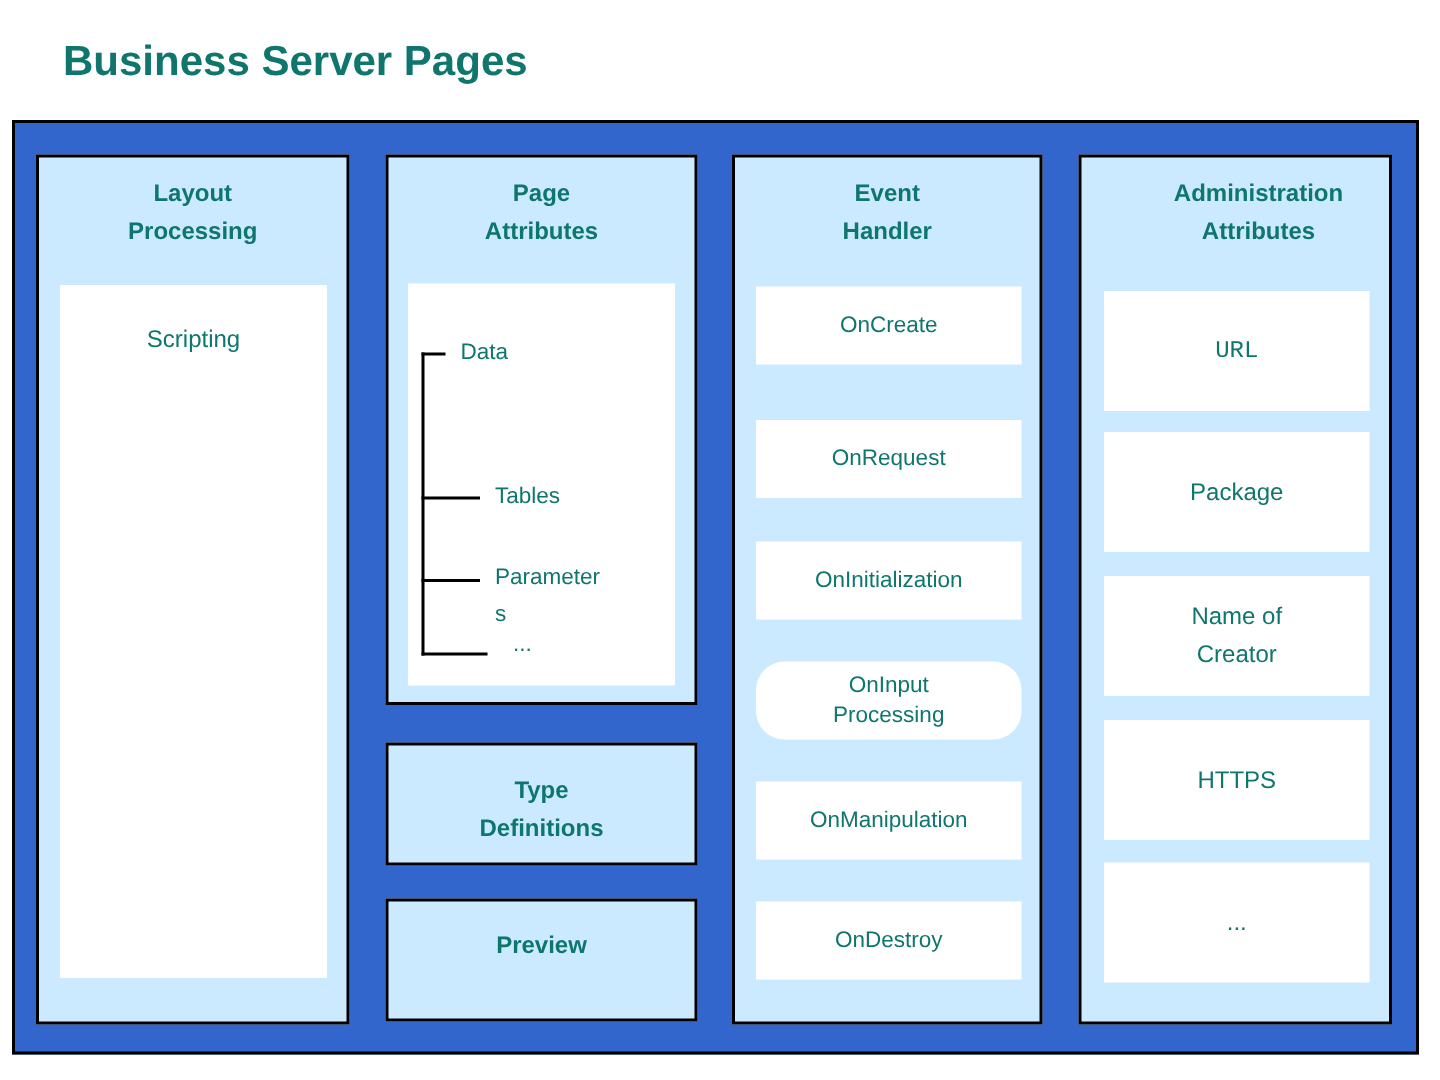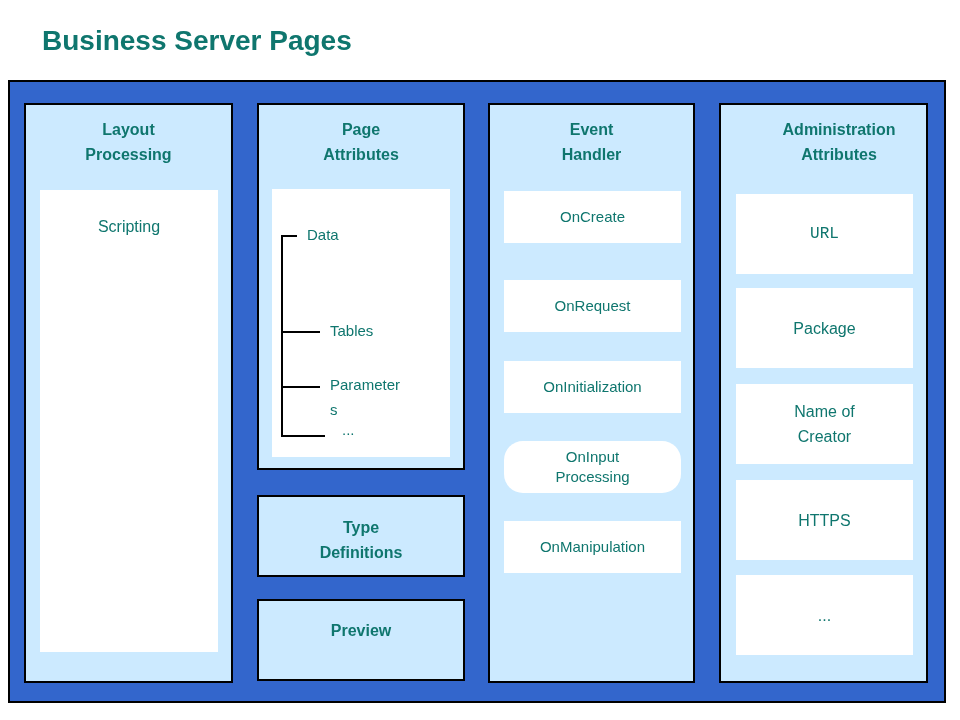--- a/index.html
+++ b/index.html
@@ -119,20 +119,21 @@
     <div id="preview-label">Preview</div>
   </div>
 
   <div class="panel" id="panel-event">
     <div class="panel-header">Event<br>Handler</div>
     <div class="ebox" id="ebox-0">OnCreate</div>
     <div class="ebox" id="ebox-1">OnRequest</div>
     <div class="ebox" id="ebox-2">OnInitialization</div>
     <div class="ebox" id="ebox-3">OnInput<br>Processing</div>
     <div class="ebox" id="ebox-4">OnManipulation</div>
+    <div class="ebox" id="ebox-5">OnDestroy</div>
   </div>
 
   <div class="panel" id="panel-admin">
     <div class="panel-header">Administration<br>Attributes</div>
     <div class="abox" id="abox-0">URL</div>
     <div class="abox" id="abox-1">Package</div>
     <div class="abox" id="abox-3">HTTPS</div>
     <div class="abox" id="abox-2">Name of<br>Creator</div>
     <div class="abox" id="abox-4">...</div>
   </div>

